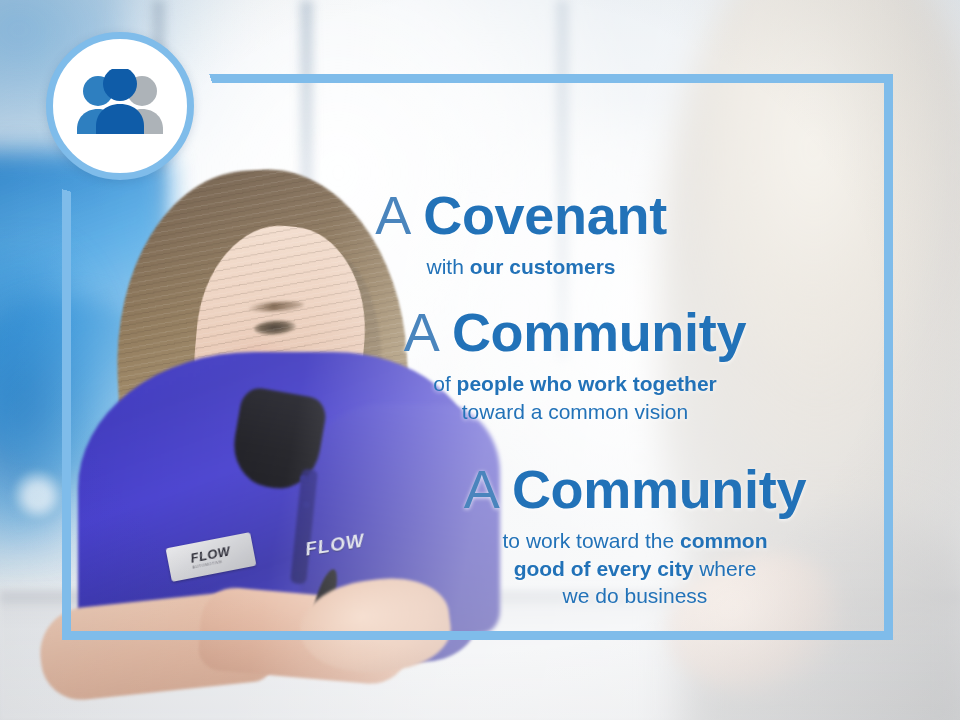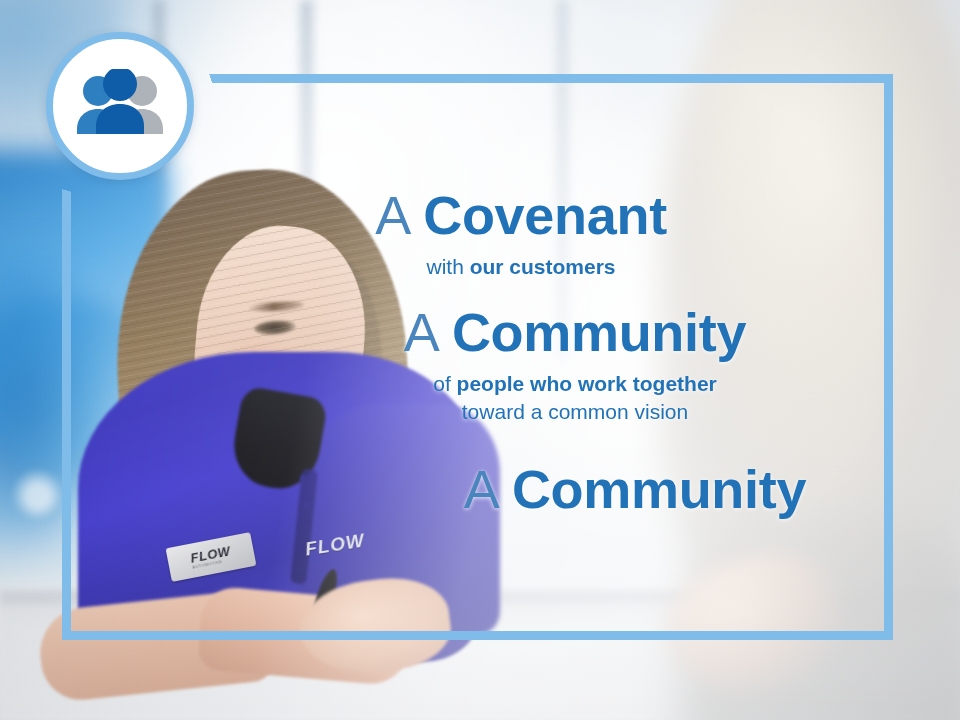--- a/index.html
+++ b/index.html
@@ -454,15 +454,20 @@
       <span class="reg">of </span><span class="bold">people who work together</span><br>
       <span class="reg">toward a common vision</span>
     </div>
   </div>
 
   <div class="principle p3">
     <div class="p-head">
       <span class="art">A</span>
       <span class="word">Community</span>
     </div>
+    <div class="p-sub">
+      <span class="reg">to work toward the </span><span class="bold">common</span><br>
+      <span class="bold">good of every city</span><span class="reg"> where</span><br>
+      <span class="reg">we do business</span>
+    </div>
   </div>
 
 </div>
 
 </body></html>

